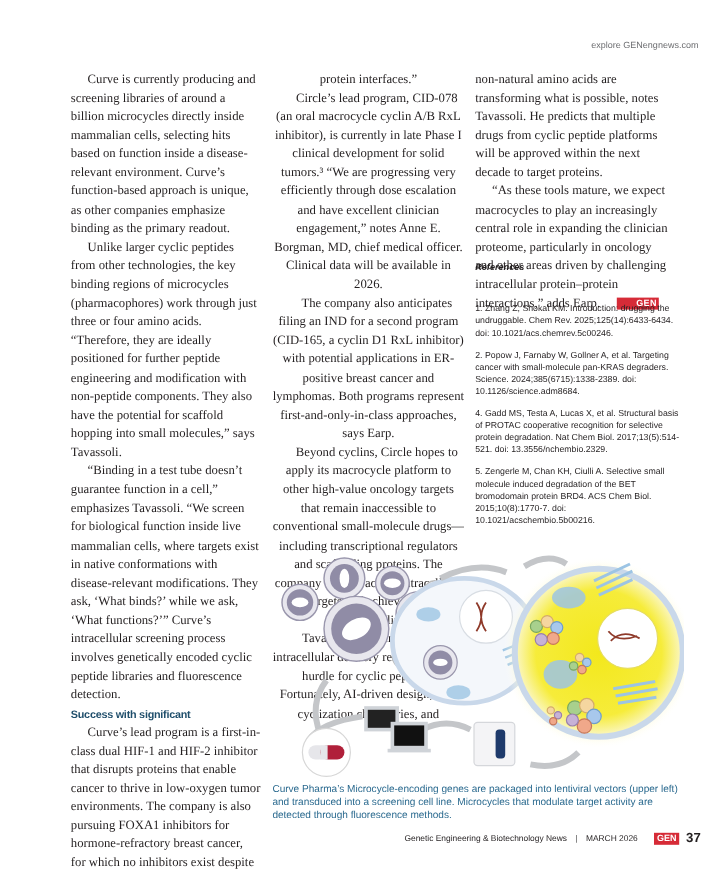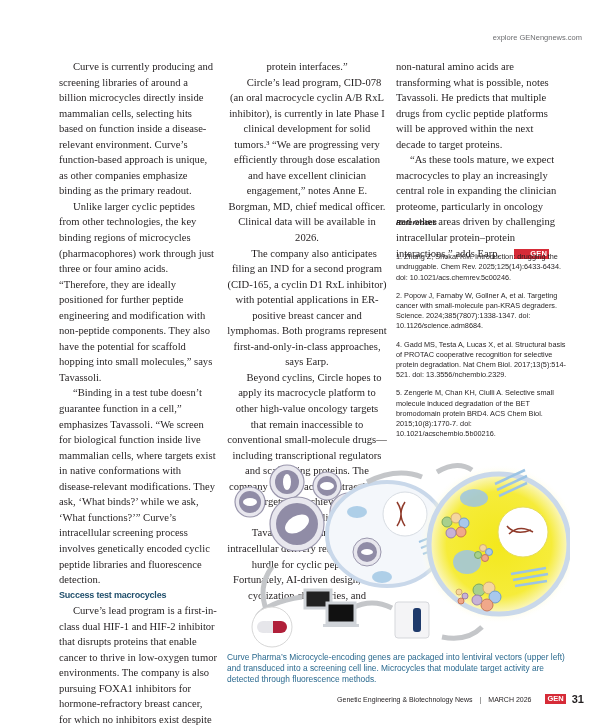--- a/index.html
+++ b/index.html
@@ -25,42 +25,42 @@
 </style>
 </head>
 <body>
 
 <div class="top-url">explore GENengnews.com</div>
 
 <div id="col1" class="col">
   <p>Curve is currently producing and screening libraries of around a billion microcycles directly inside mammalian cells, selecting hits based on function inside a disease-relevant environment. Curve’s function-based approach is unique, as other companies emphasize binding as the primary readout.</p>
   <p>Unlike larger cyclic peptides from other technologies, the key binding regions of microcycles (pharmacophores) work through just three or four amino acids. “Therefore, they are ideally positioned for further peptide engineering and modification with non-peptide components. They also have the potential for scaffold hopping into small molecules,” says Tavassoli.</p>
   <p>“Binding in a test tube doesn’t guarantee function in a cell,” emphasizes Tavassoli. “We screen for biological function inside live mammalian cells, where targets exist in native conformations with disease-relevant modifications. They ask, ‘What binds?’ while we ask, ‘What functions?’” Curve’s intracellular screening process involves genetically encoded cyclic peptide libraries and fluorescence detection.</p>
-  <p class="subhead">Success test macrocycles</p>
+  <p class="subhead">Success with significant</p>
   <p>Curve’s lead program is a first-in-class dual HIF-1 and HIF-2 inhibitor that disrupts proteins that enable cancer to thrive in low-oxygen tumor environments. The company is also pursuing FOXA1 inhibitors for hormone-refractory breast cancer, for which no inhibitors exist despite significant R&amp;D interest in the target.</p>
 
 </div>
 
 <div id="col2" class="col">
   <p class="noindent">protein interfaces.”</p>
   <p>Circle’s lead program, CID-078 (an oral macrocycle cyclin A/B RxL inhibitor), is currently in late Phase I clinical development for solid tumors.³ “We are progressing very efficiently through dose escalation and have excellent clinician engagement,” notes Anne E. Borgman, MD, chief medical officer. Clinical data will be available in 2026.</p>
   <p>The company also anticipates filing an IND for a second program (CID-165, a cyclin D1 RxL inhibitor) with potential applications in ER-positive breast cancer and lymphomas. Both programs represent first-and-only-in-class approaches, says Earp.</p>
   <p>Beyond cyclins, Circle hopes to apply its macrocycle platform to other high-value oncology targets that remain inaccessible to conventional small-molecule drugs—including transcriptional regulators and scaffolding proteins. The company aims to access intracellular targets and achieve oral bioavailability.</p>
   <p>Tavassoli and Earp agree that intracellular delivery remains a major hurdle for cyclic peptides. Fortunately, AI-driven design, new cyclization chemistries, and</p>
 </div>
 
 <div id="col3" class="col">
   <p class="noindent">non-natural amino acids are transforming what is possible, notes Tavassoli. He predicts that multiple drugs from cyclic peptide platforms will be approved within the next decade to target proteins.</p>
   <p><span>“As these tools mature, we expect macrocycles to play an increasingly central role in expanding the clinician proteome, particularly in oncology and other areas driven by challenging intracellular protein–protein interactions,” adds Earp.</span><span class="gen-badge">GEN</span></p>
 </div>
 
 <div class="refs">
   <h4>References</h4>
   <div class="ref">1. Zhang Z, Shokat KM. Introduction: drugging the undruggable. Chem Rev. 2025;125(14):6433-6434. doi: 10.1021/acs.chemrev.5c00246.</div>
-  <div class="ref">2. Popow J, Farnaby W, Gollner A, et al. Targeting cancer with small-molecule pan-KRAS degraders. Science. 2024;385(7807):1338-1347. doi: 10.1126/science.adm8684.</div>
+  <div class="ref">2. Popow J, Farnaby W, Gollner A, et al. Targeting cancer with small-molecule pan-KRAS degraders. Science. 2024;385(6715):1338-2389. doi: 10.1126/science.adm8684.</div>
   <div class="ref">4. Gadd MS, Testa A, Lucas X, et al. Structural basis of PROTAC cooperative recognition for selective protein degradation. Nat Chem Biol. 2017;13(5):514-521. doi: 13.3556/nchembio.2329.</div>
   <div class="ref">5. Zengerle M, Chan KH, Ciulli A. Selective small molecule induced degradation of the BET bromodomain protein BRD4. ACS Chem Biol. 2015;10(8):1770-7. doi: 10.1021/acschembio.5b00216.</div>
 </div>
 
 <div class="figure">
   <svg width="343" height="190" viewBox="0 0 343 190" xmlns="http://www.w3.org/2000/svg">
     <defs>
       <radialGradient id="glow" cx="50%" cy="50%" r="50%">
         <stop offset="0%" stop-color="#f3e81c"></stop>
         <stop offset="75%" stop-color="#f6ec3a"></stop>
@@ -169,14 +169,14 @@
   </svg>
 </div>
 
 <div class="caption">Curve Pharma’s Microcycle-encoding genes are packaged into lentiviral vectors (upper left) and transduced into a screening cell line. Microcycles that modulate target activity are detected through fluorescence methods.</div>
 
 <div class="footer">
   <span>Genetic Engineering &amp; Biotechnology News</span>
   <span class="sep">|</span>
   <span>MARCH 2026</span>
   <span class="gen-foot">GEN</span>
-  <span class="page">31</span>
+  <span class="page">37</span>
 </div>
 
 </body></html>

